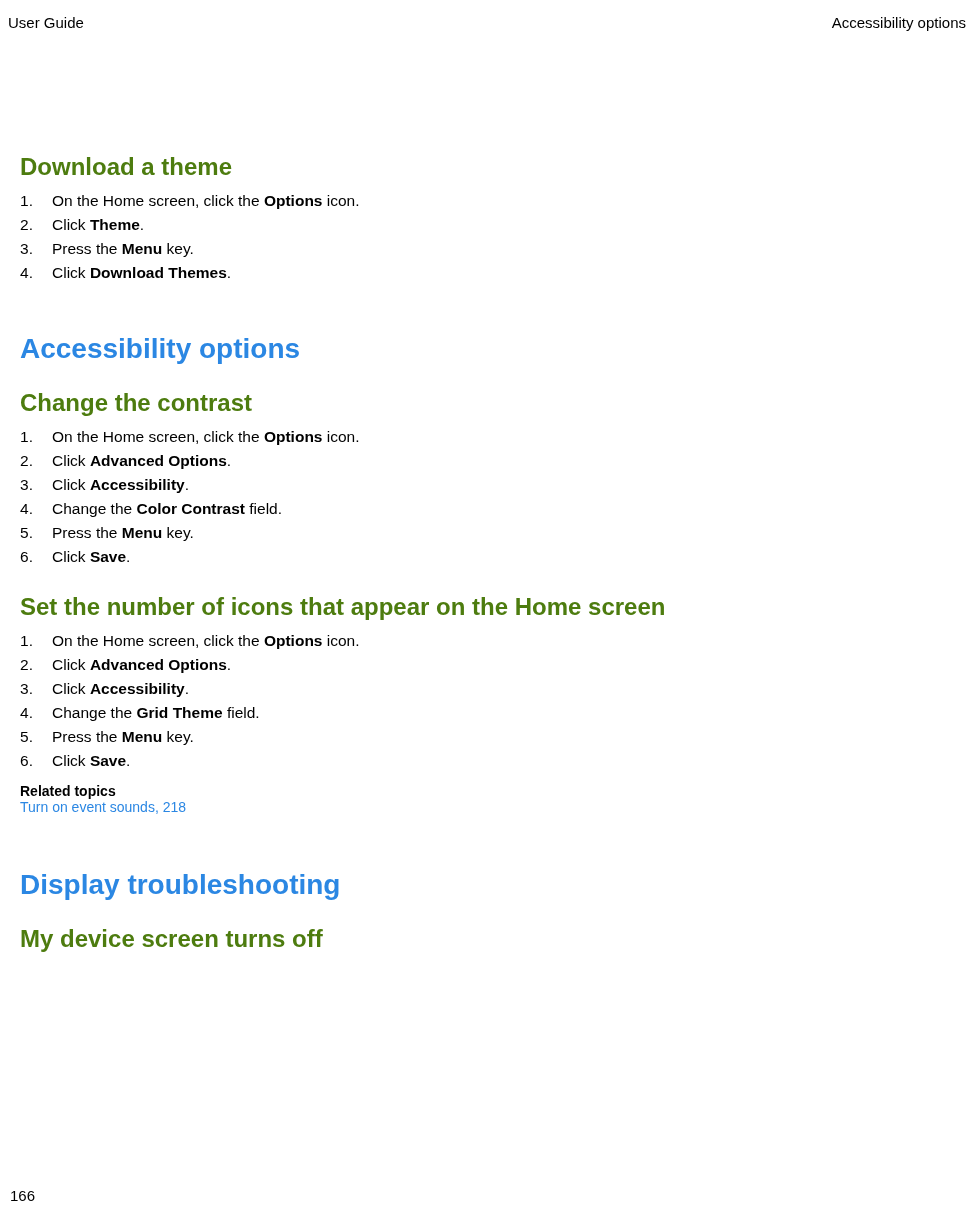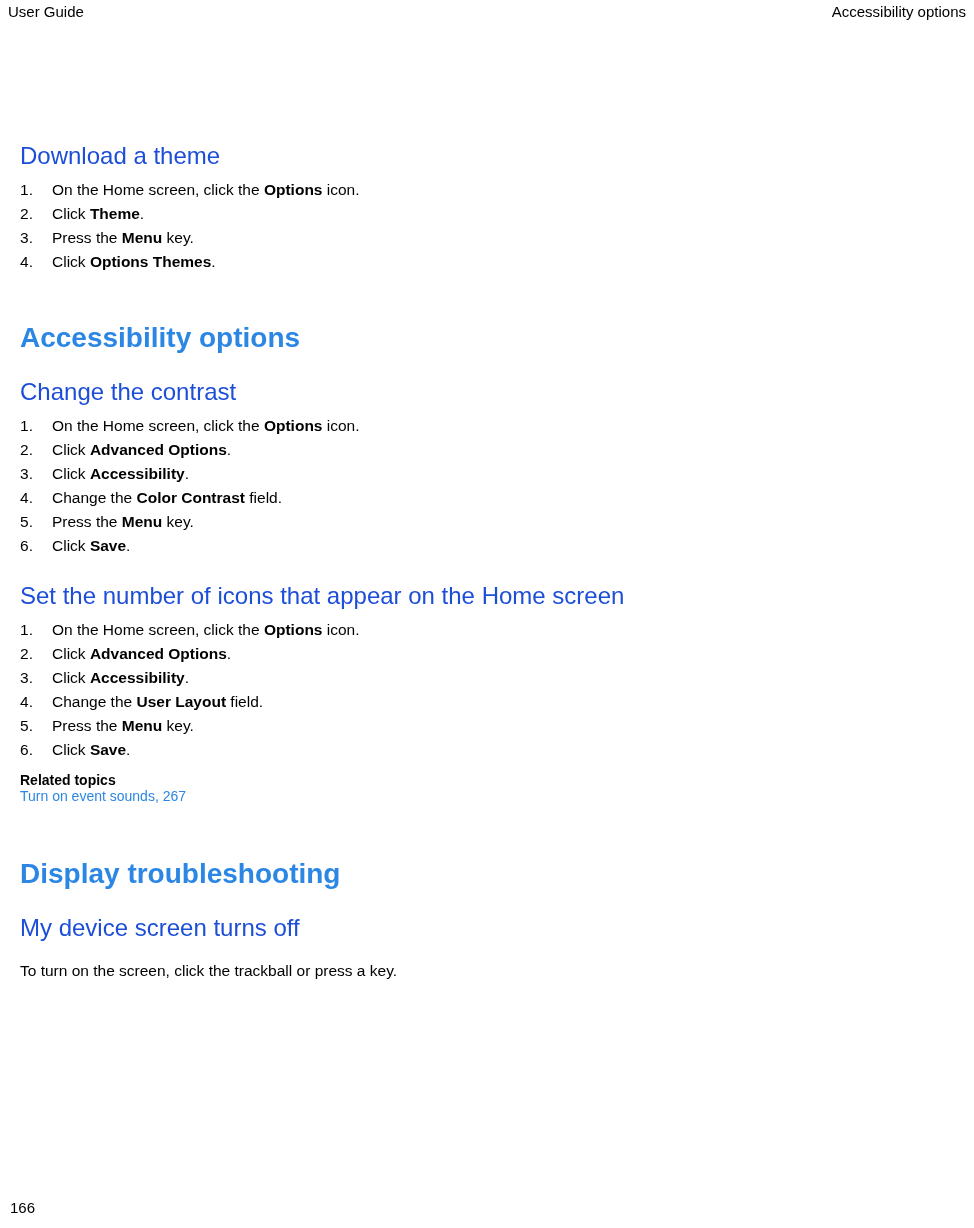--- a/index.html
+++ b/index.html
@@ -7,38 +7,38 @@
       width: 974px;
       height: 1228px;
       font-family: "Segoe UI", "Helvetica Neue", Arial, sans-serif;
       background: #fff;
       color: #000;
       position: relative;
     }
     .header {
       display: flex;
       justify-content: space-between;
-      padding: 3px 8px 0 8px;
+      padding: 14px 8px 0 8px;
       font-size: 15px;
     }
     .content {
       padding: 0 20px;
       margin-top: 122px;
     }
     .h1-blue {
       color: #2b87e3;
       font-size: 28px;
       font-weight: 700;
       margin-top: 48px;
       margin-bottom: 22px;
     }
     .h2-black {
-      color: #1d4ed8;
+      color: #4d7c0f;
       font-size: 24px;
-      font-weight: 400;
+      font-weight: 700;
       margin-top: 24px;
       margin-bottom: 8px;
     }
     .para {
       font-size: 15.5px;
       line-height: 1.45;
       margin-bottom: 4px;
     }
     ol {
       list-style: none;
@@ -62,69 +62,68 @@
       font-weight: 700;
       font-size: 14px;
       margin-top: 10px;
     }
     .related-link {
       color: #2b87e3;
       font-size: 14px;
     }
     .page-number {
       position: absolute;
-      bottom: 12px;
+      bottom: 24px;
       left: 10px;
       font-size: 15px;
     }
     .section-spacer { height: 10px; }
   </style>
 </head>
 <body>
 
 <div class="header">
   <div>User Guide</div>
   <div>Accessibility options</div>
 </div>
 
 <div class="content">
 
   <h2 class="h2-black" style="margin-top:0">Download a theme</h2>
   <ol>
     <li><span>On the Home screen, click the </span><span class="bold">Options</span><span> icon.</span></li>
     <li><span>Click </span><span class="bold">Theme</span><span>.</span></li>
     <li><span>Press the </span><span class="bold">Menu</span><span> key.</span></li>
-    <li><span>Click </span><span class="bold">Options Themes</span><span>.</span></li>
+    <li><span>Click </span><span class="bold">Download Themes</span><span>.</span></li>
   </ol>
 
   <h1 class="h1-blue">Accessibility options</h1>
 
   <h2 class="h2-black">Change the contrast</h2>
   <ol>
     <li><span>On the Home screen, click the </span><span class="bold">Options</span><span> icon.</span></li>
     <li><span>Click </span><span class="bold">Advanced Options</span><span>.</span></li>
     <li><span>Click </span><span class="bold">Accessibility</span><span>.</span></li>
     <li><span>Change the </span><span class="bold">Color Contrast</span><span> field.</span></li>
     <li><span>Press the </span><span class="bold">Menu</span><span> key.</span></li>
     <li><span>Click </span><span class="bold">Save</span><span>.</span></li>
   </ol>
 
   <h2 class="h2-black">Set the number of icons that appear on the Home screen</h2>
   <ol>
     <li><span>On the Home screen, click the </span><span class="bold">Options</span><span> icon.</span></li>
     <li><span>Click </span><span class="bold">Advanced Options</span><span>.</span></li>
     <li><span>Click </span><span class="bold">Accessibility</span><span>.</span></li>
-    <li><span>Change the </span><span class="bold">User Layout</span><span> field.</span></li>
+    <li><span>Change the </span><span class="bold">Grid Theme</span><span> field.</span></li>
     <li><span>Press the </span><span class="bold">Menu</span><span> key.</span></li>
     <li><span>Click </span><span class="bold">Save</span><span>.</span></li>
   </ol>
   <div class="related-heading">Related topics</div>
-  <div class="related-link">Turn on event sounds, 267</div>
+  <div class="related-link">Turn on event sounds, 218</div>
 
   <h1 class="h1-blue" style="margin-top:54px">Display troubleshooting</h1>
 
   <h2 class="h2-black">My device screen turns off</h2>
   <div class="section-spacer"></div>
-  <p class="para">To turn on the screen, click the trackball or press a key.</p>
 
 </div>
 
 <div class="page-number">166</div>
 
 </body></html>

